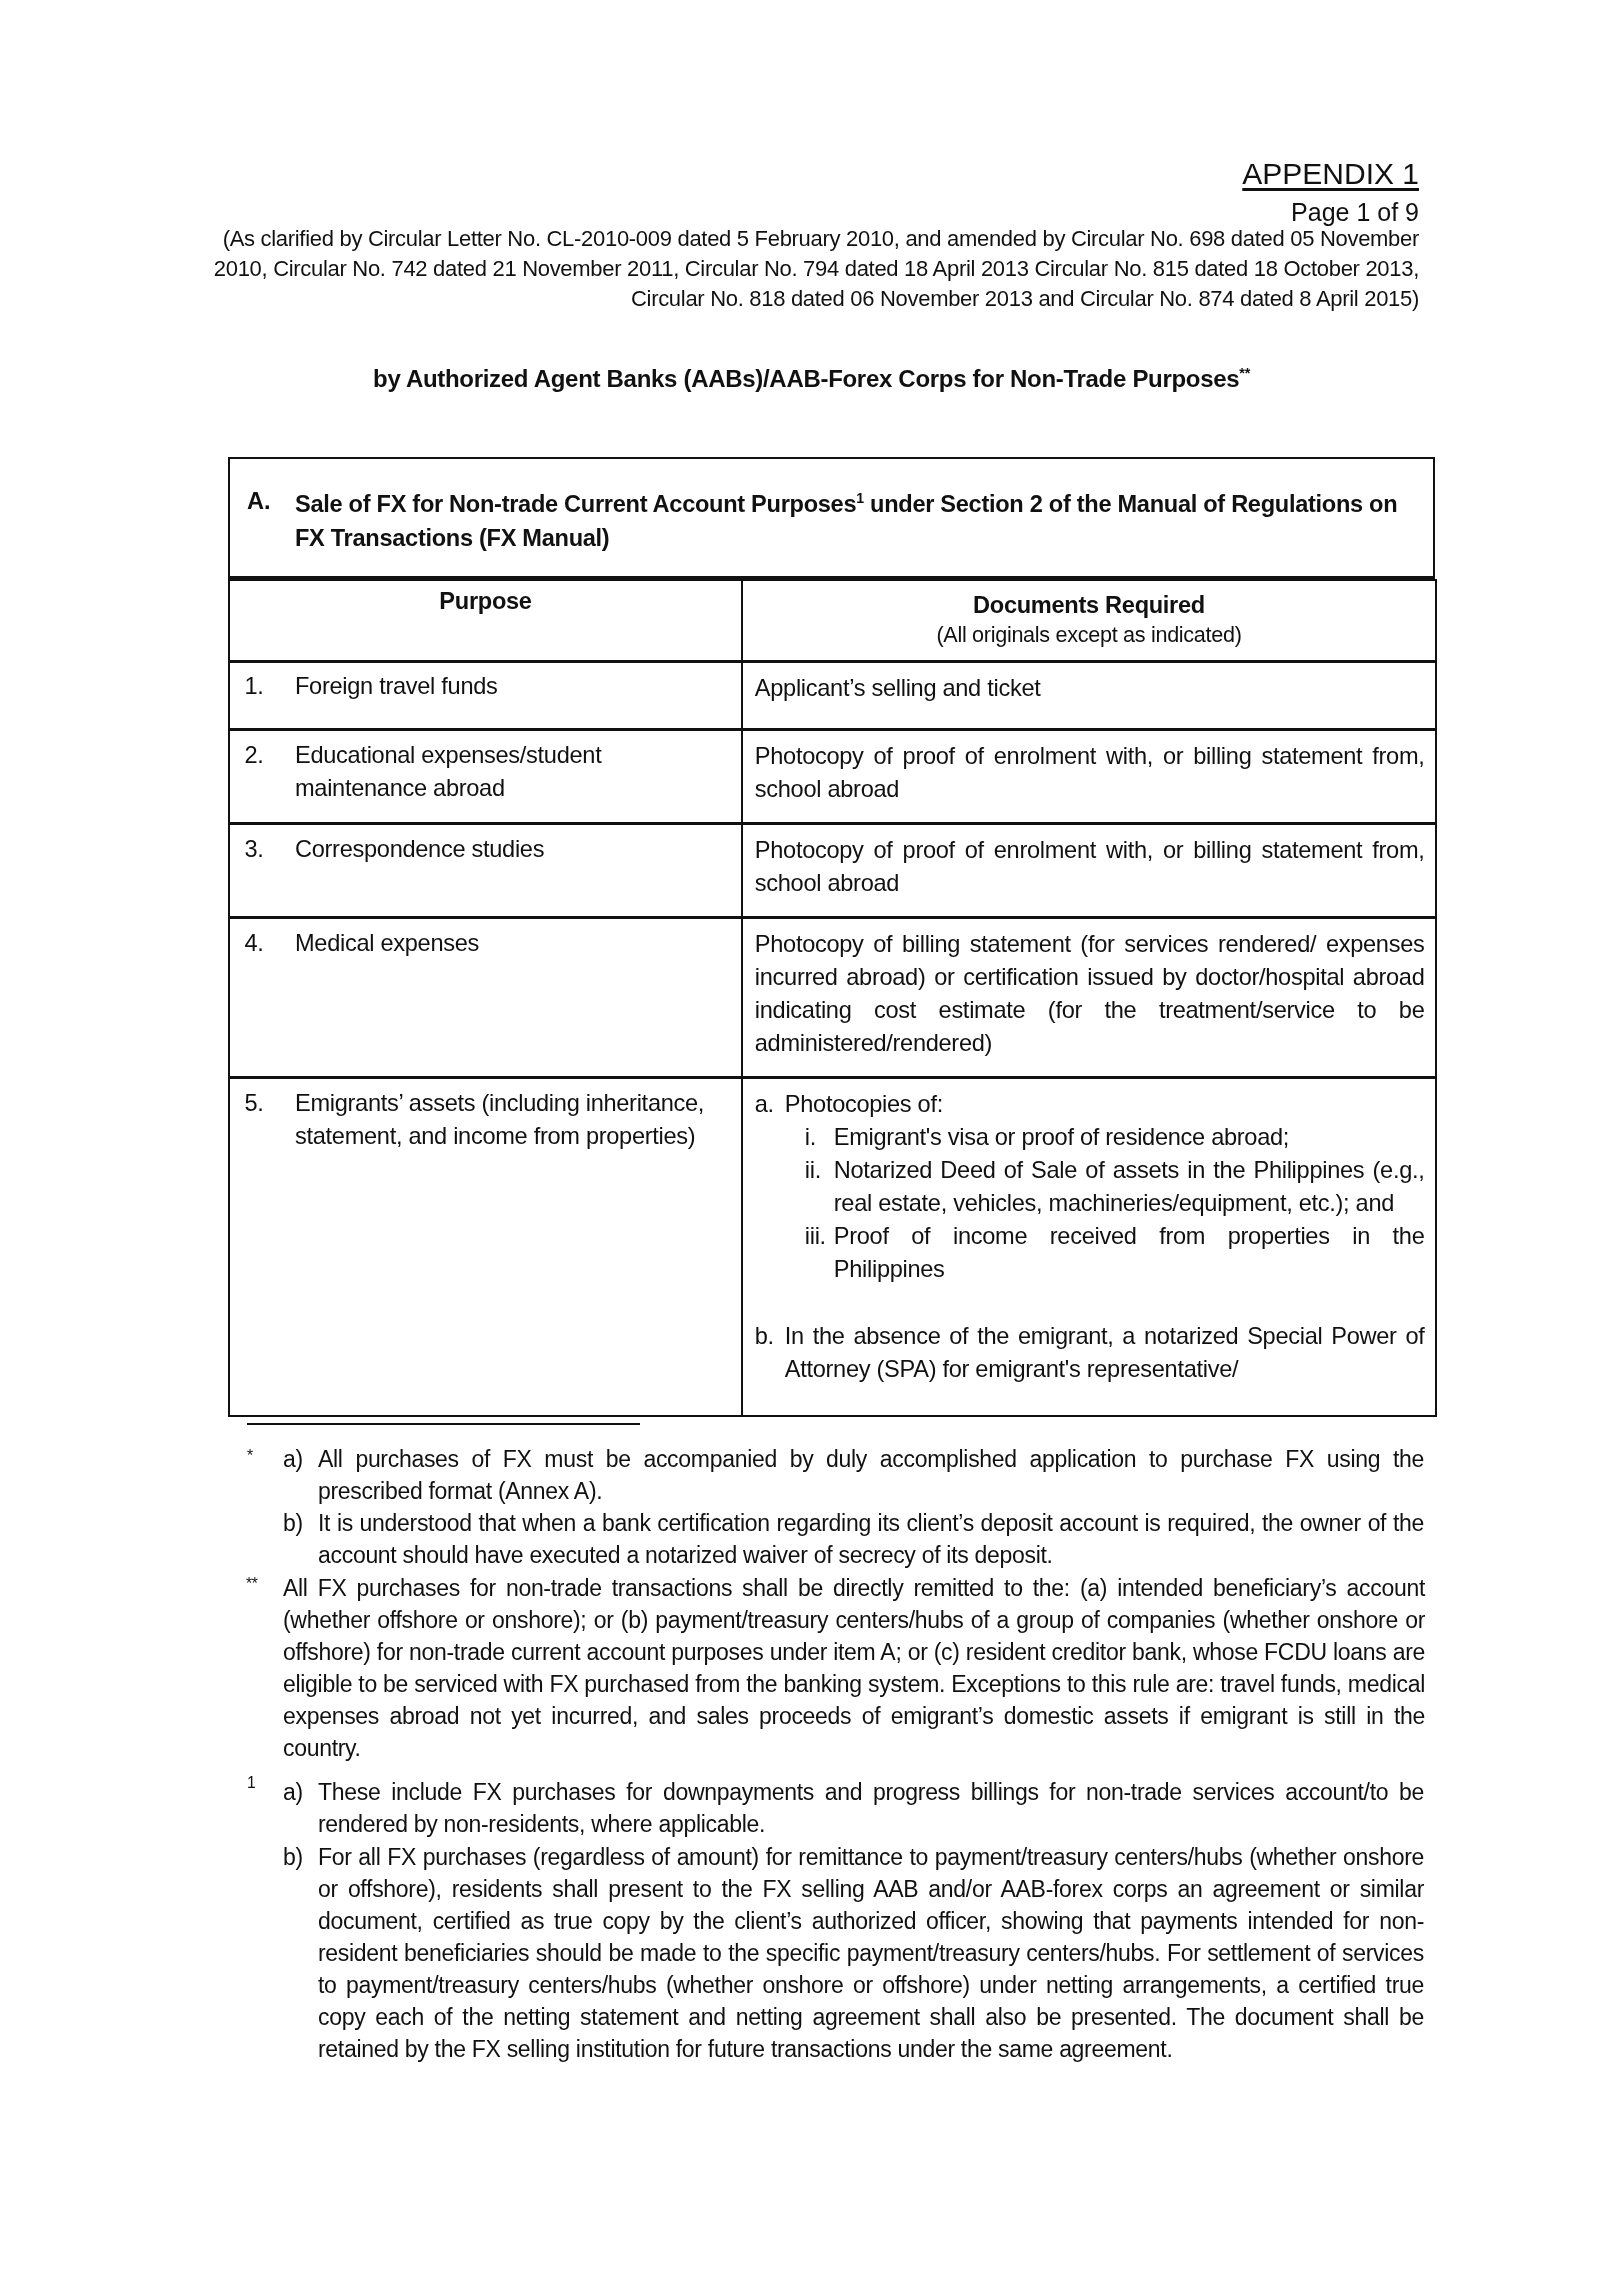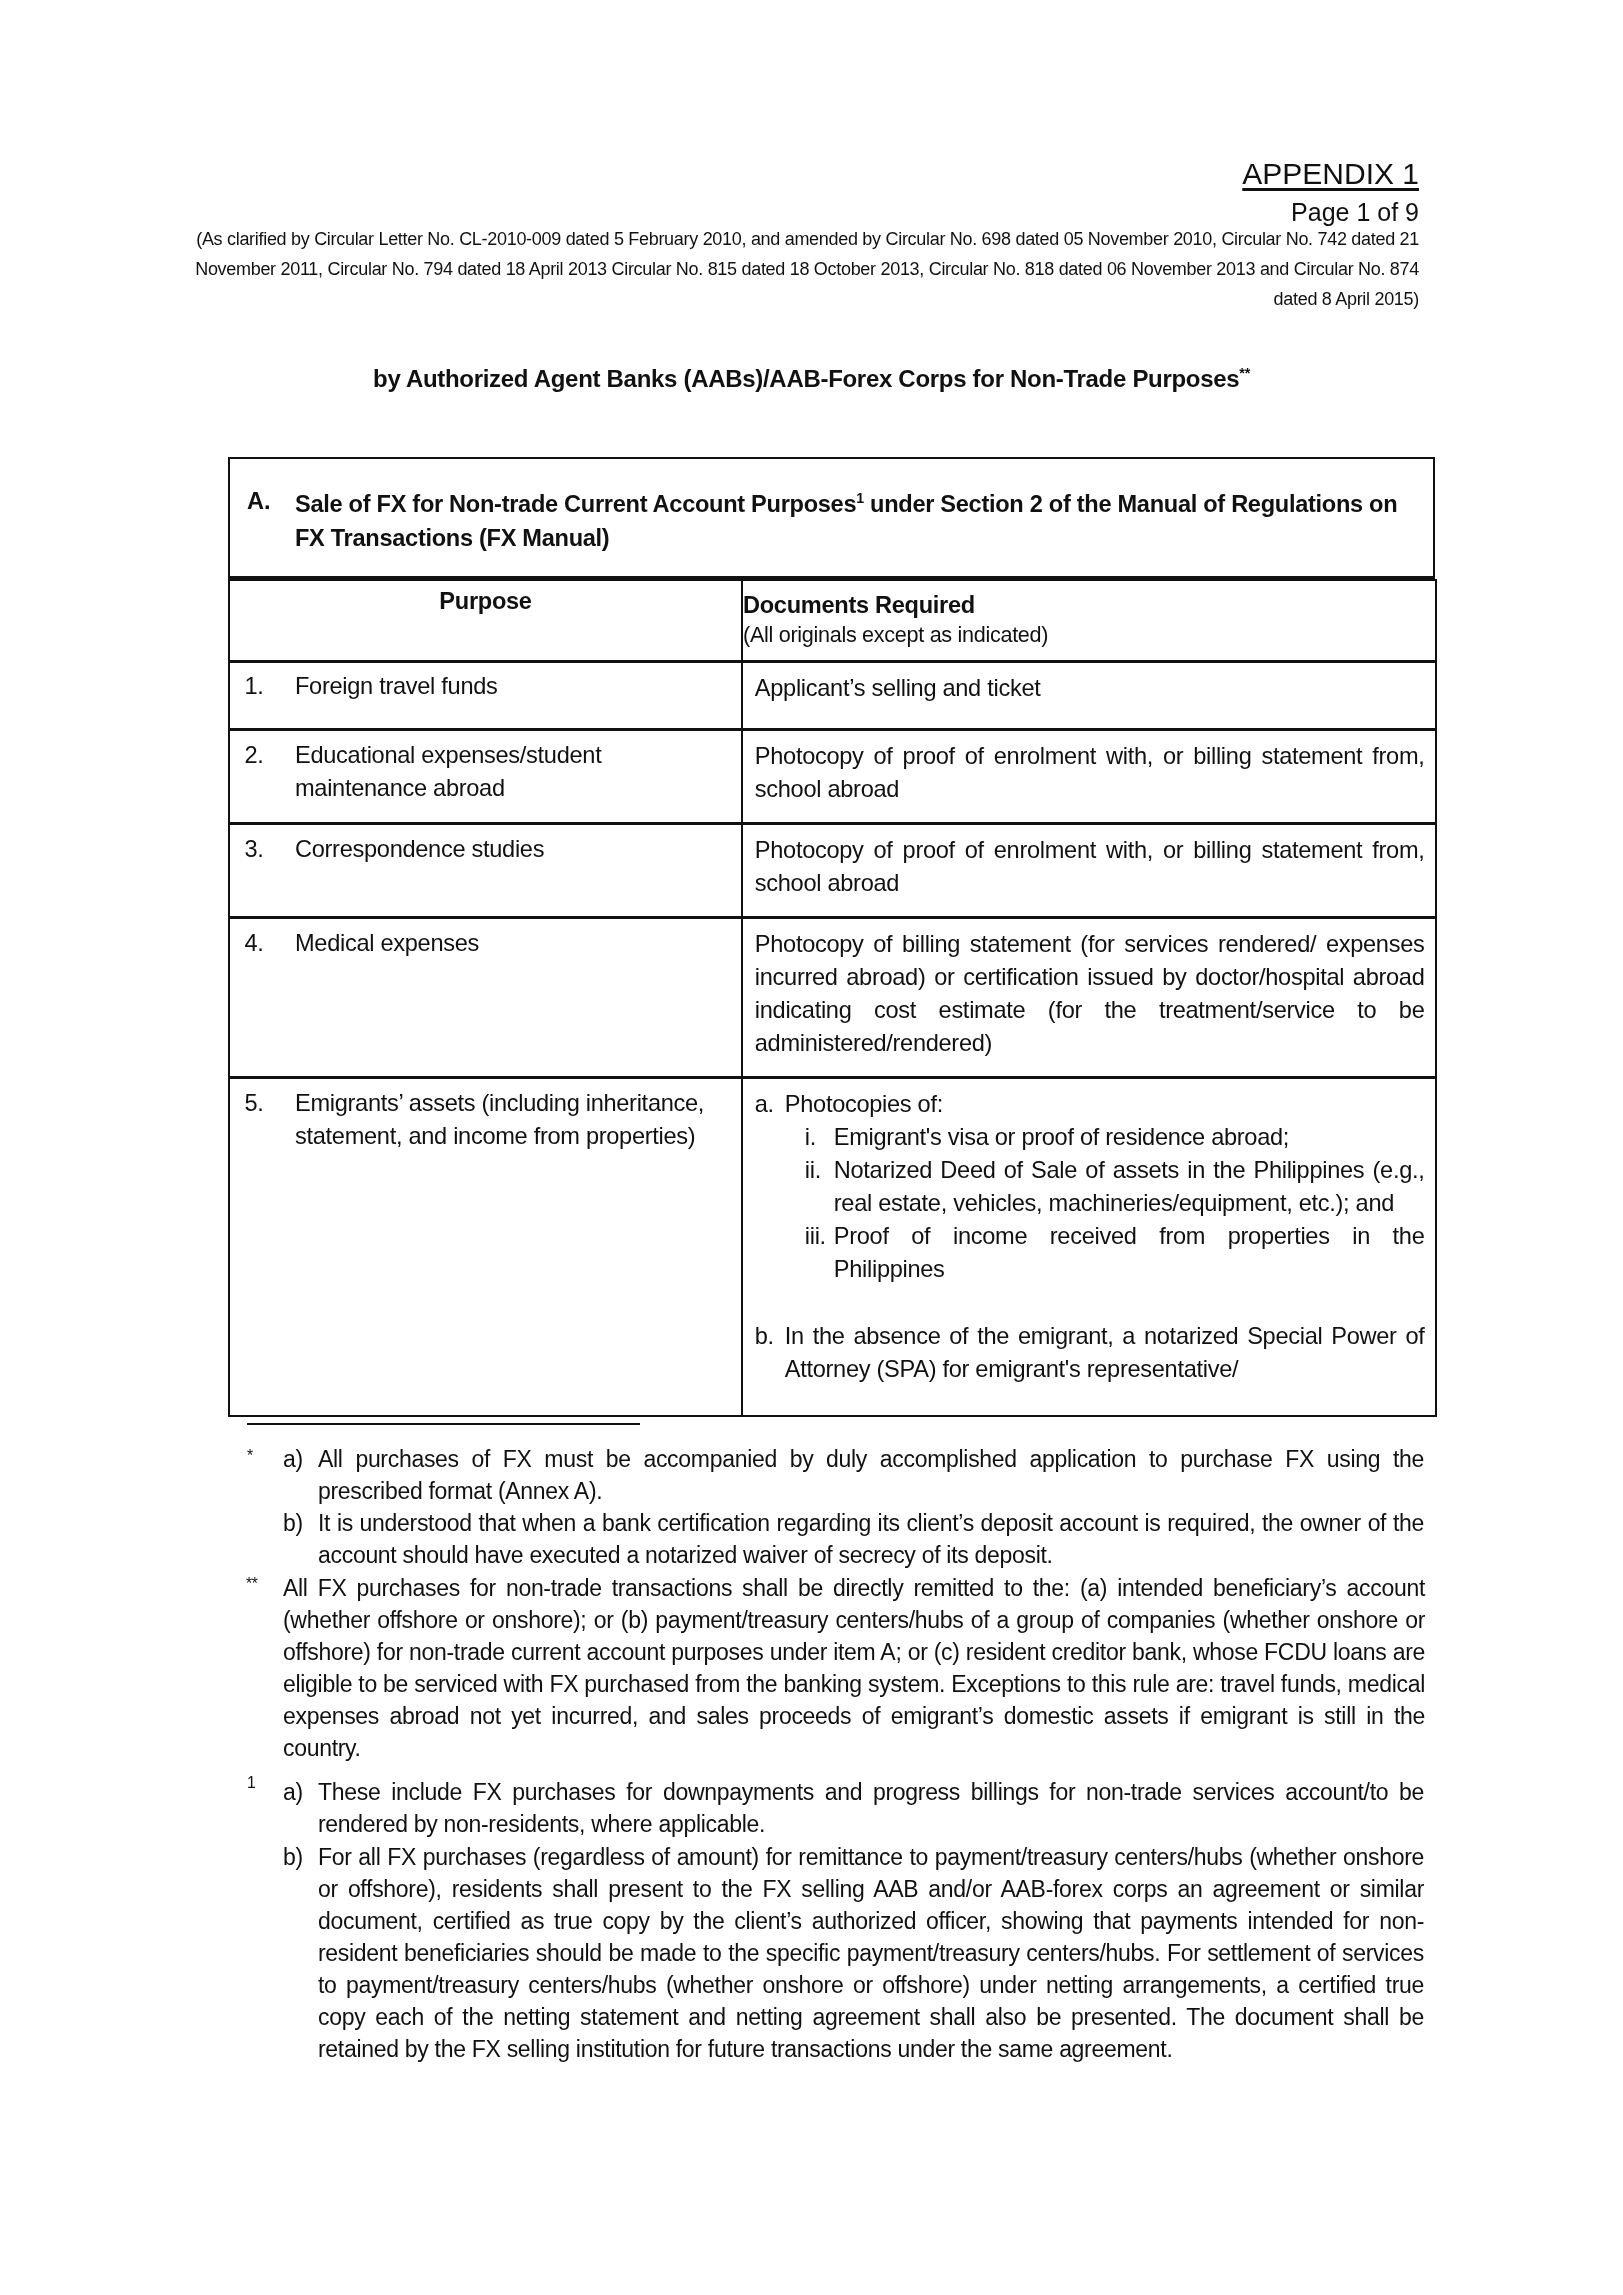--- a/index.html
+++ b/index.html
@@ -10,21 +10,21 @@
   .abs { position: absolute; }
 
   
   #appendix-title {
     right: 204px; top: 157px; font-size: 30px; font-weight: normal;
     text-decoration: underline; text-decoration-thickness: 2.6px; text-underline-offset: 3.9px;
   }
   #page-number { right: 204px; top: 198px; font-size: 25px; }
   #amendment-note {
     right: 204px; top: 224px; width: 1244px; text-align: right;
-    font-size: 18px; line-height: 30px; letter-spacing: -0.3px;
+    font-size: 22px; line-height: 30px; letter-spacing: -0.3px;
   }
 
   
   #doc-title {
     left: 0; width: 1623px; top: 360px; text-align: center;
     font-size: 24px; font-weight: bold; line-height: 37px; letter-spacing: -0.3px;
   }
   sup { font-size: 60%; line-height: 0; vertical-align: super; }
 
   
@@ -43,21 +43,21 @@
     left: 228px; top: 579px; width: 1207px; border-collapse: collapse;
     position: absolute; table-layout: fixed; font-size: 23.6px; letter-spacing: -0.3px;
   }
   #req-table td, #req-table th {
     border: 2px solid #111; vertical-align: top; padding: 0;
   }
   #req-table tr.row-sep td { border-top: 3.3px solid #111; }
   #req-table col.c1 { width: 513px; }
   #req-table col.c2 { width: 694px; }
   .th-purpose { text-align: center; font-weight: bold; padding-top: 6.5px !important; height: 72px; }
-  .th-docs { padding-top: 9.2px !important; }
+  .th-docs { text-align: center; padding-top: 9.2px !important; }
   .th-docs .h { font-weight: bold; display: block; line-height: 30px; }
   .th-docs .sub { display: block; font-size: 21.6px; line-height: 30px; }
   .purpose-cell { position: relative; padding: 7.9px 13px 0 65px !important; line-height: 33px; }
   .purpose-num { position: absolute; left: 14.4px; top: 7.9px; }
   .docs-cell { padding: 9.2px 10.5px 0 11.8px !important; line-height: 33px; text-align: justify; }
   .r1 td { height: 56px; }
   .r2 td { height: 82px; }
   .r3 td { height: 82px; }
   .r4 td { height: 148px; }
   .r5 td { height: 327px; }

